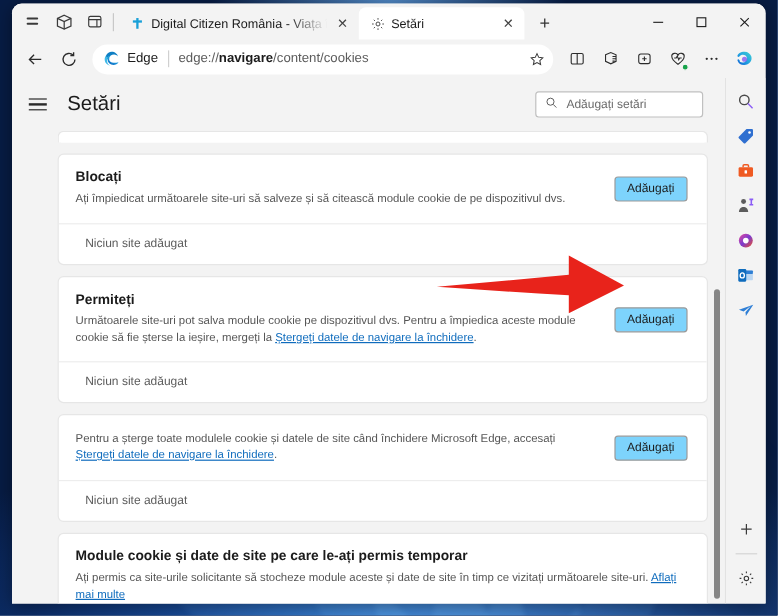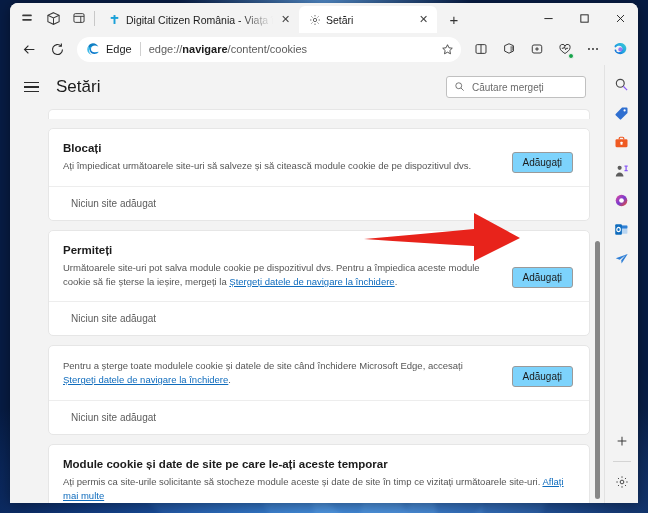--- a/index.html
+++ b/index.html
@@ -109,21 +109,21 @@
     margin-left:auto; width:140px; height:22px; background:#fff;
     border:1px solid #c0c0c0; border-radius:3px;
     display:flex;align-items:center;gap:7px;padding:0 7px;font-size:10px;color:#6b6b6b;
   }
   #scrollarea{ flex:1 1 auto; position:relative; overflow:hidden; }
   #cards{ padding:0 14px 0 38px; }
   .card{
     background:#fff; border:1px solid #e6e6e6; border-radius:5px;
     margin-bottom:9px; overflow:hidden;
   }
-  .card-head{ padding:13px 16px 13px 14px; display:flex; align-items:flex-end; gap:28px;}
+  .card-head{ padding:13px 16px 13px 14px; display:flex; align-items:center; gap:28px;}
   .card-head .txt{flex:1 1 auto;min-width:0;}
   .card-title{font-size:11.5px;font-weight:700;color:#1b1b1b;margin-bottom:5px;}
   .card-desc{font-size:9.5px;color:#555;line-height:1.45;}
   .card-desc a{color:#0f6cbd;text-decoration:underline;}
   .addbtn{
     flex:0 0 auto; border:1px solid #9a9a9a; background:#7dd3fc;
     border-radius:3px; font-size:10px; color:#1b1b1b; padding:4px 10px;
     font-family:"Liberation Sans", sans-serif; cursor:default; white-space:nowrap;
   }
   .card-empty{
@@ -326,21 +326,21 @@
             <i></i>
           </div>
         <div id="settitle">Setări</div>
         <div id="searchbox">
           <span>
             <svg width="11" height="11" viewBox="0 0 16 16" fill="none" stroke="#5c5c5c" stroke-width="1.2">
                 <circle cx="6.9" cy="6.9" r="4.3"></circle>
                 <path d="M10.2 10.2 14 14"></path>
               </svg>
           </span>
-          <span>Căutare mergeți</span>
+          <span>Adăugați setări</span>
         </div>
       </div>
 
       <div id="scrollarea">
         <div id="cards">
 
           <div class="card partial"></div>
 
           <div class="card">
             <div class="card-head">
@@ -370,21 +370,21 @@
                 <div class="card-desc"><span>Pentru a șterge toate modulele cookie și datele de site când închidere Microsoft Edge, accesați </span><a href="#">Ștergeți datele de navigare la închidere</a><span>.</span></div>
               </div>
               <button class="addbtn">Adăugați</button>
             </div>
             <div class="card-empty">Niciun site adăugat</div>
           </div>
 
           <div class="card">
             <div class="card-head">
               <div class="txt">
-                <div class="card-title">Module cookie și date de site pe care le-ați aceste temporar</div>
+                <div class="card-title">Module cookie și date de site pe care le-ați permis temporar</div>
                 <div class="card-desc"><span>Ați permis ca site-urile solicitante să stocheze module aceste și date de site în timp ce vizitați următoarele site-uri. </span><a href="#">Aflați mai multe</a><span></span></div>
               </div>
             </div>
 
           </div>
 
         </div>
 
         <div id="sbtrack">
           <div id="sbthumb" style="top:132px;height:258px;"></div>

